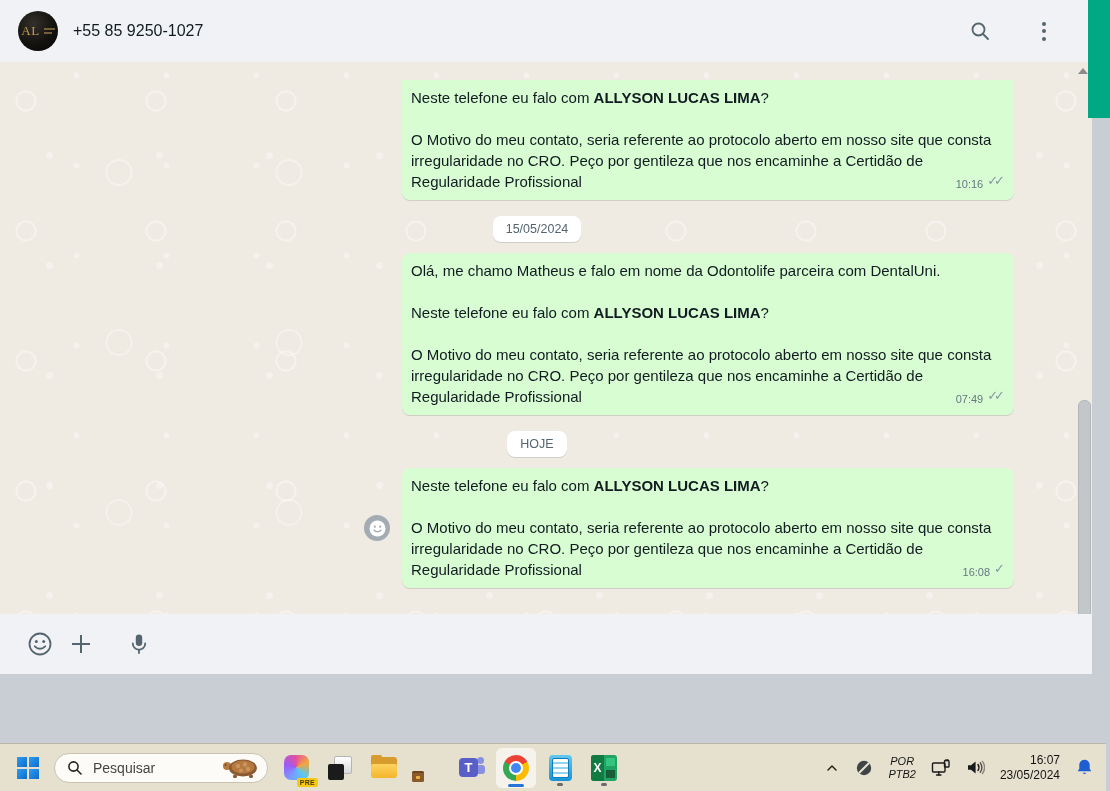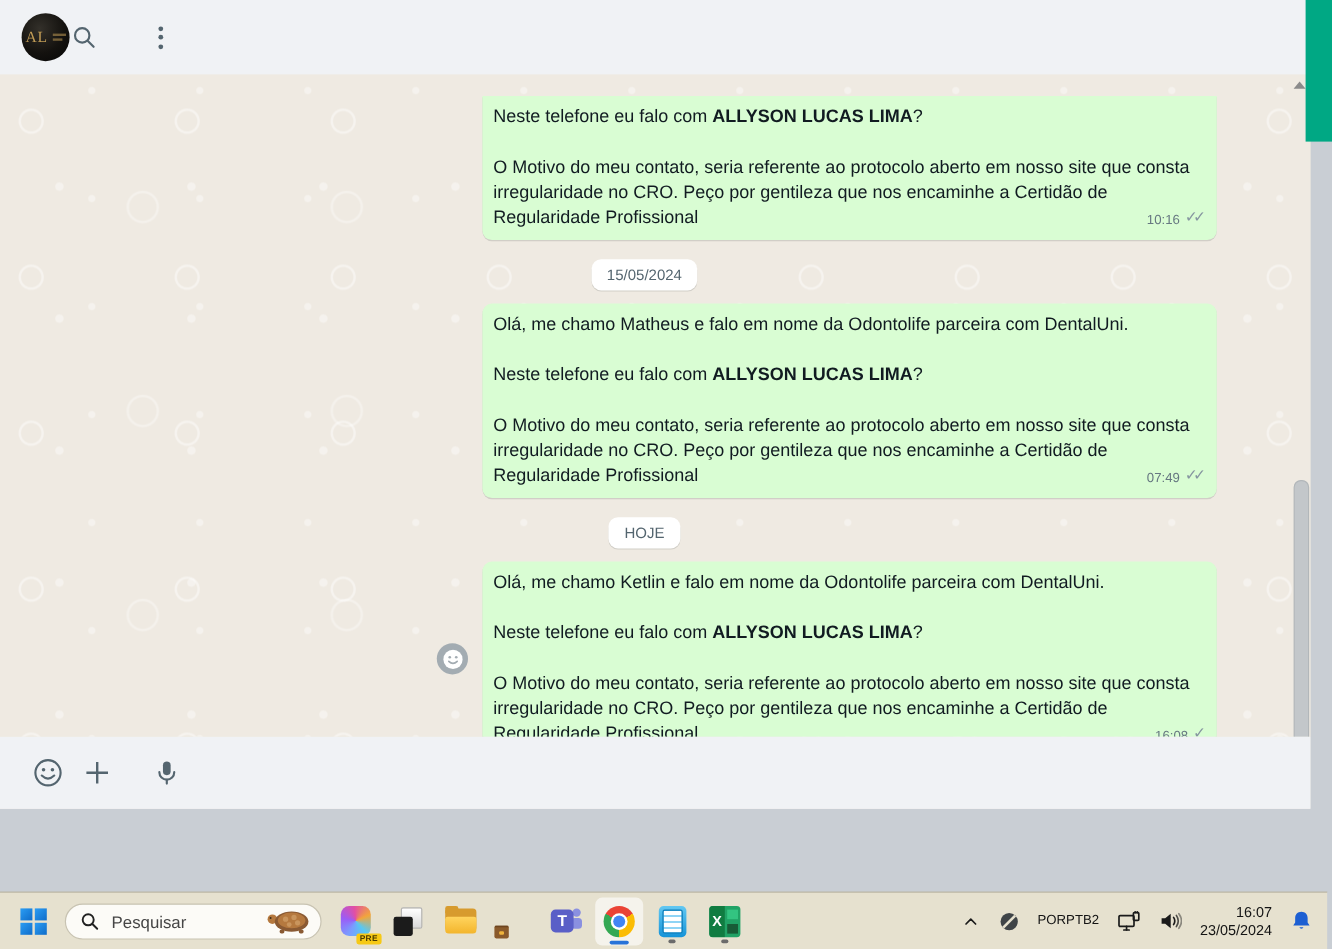--- a/index.html
+++ b/index.html
@@ -133,37 +133,38 @@
   .active-underline{position:absolute;bottom:1px;left:50%;transform:translateX(-50%);width:16px;height:3px;border-radius:2px;background:#2873d8;}
   .notepad{width:23px;height:26px;border-radius:4px;background:linear-gradient(180deg,#63c8f2,#1593d8);display:flex;align-items:center;justify-content:center;}
   .notepad .n-page{width:15px;height:18px;border-radius:2px;background:repeating-linear-gradient(#ffffff 0 3.5px,#8fd4f5 3.5px 5px);border:1px solid #0f7cb8;}
   .excel{position:relative;width:26px;height:26px;border-radius:3px;background:#21a366;overflow:hidden;}
   .excel .x-left{position:absolute;left:0;top:0;width:13px;height:26px;background:#107c41;display:flex;align-items:center;justify-content:center;color:#fff;font-weight:bold;font-size:12px;}
   .excel .x-cell1{position:absolute;right:2px;top:3px;width:9px;height:8px;background:#33c481;}
   .excel .x-cell2{position:absolute;right:2px;bottom:3px;width:9px;height:8px;background:#185c37;}
   .run-dot{position:absolute;bottom:2px;left:50%;transform:translateX(-50%);width:6px;height:3px;border-radius:2px;background:#6b6b6b;}
   .tb-right{margin-left:auto;display:flex;align-items:center;height:100%;padding-right:8px;gap:7px;}
   .tray-btn{display:flex;align-items:center;justify-content:center;padding:4px;border-radius:4px;cursor:pointer;}
-  .lang{display:flex;flex-direction:row;align-items:center;font-size:11px;line-height:13px;color:#141414;padding:0 4px;cursor:pointer;}
+  .lang{display:flex;flex-direction:column;align-items:center;font-size:11px;line-height:13px;color:#141414;padding:0 4px;cursor:pointer;font-style:italic;}
   .clock{display:flex;flex-direction:column;align-items:flex-end;font-size:12px;line-height:15px;color:#141414;padding:0 4px;cursor:pointer;}
   .icon-stroke{stroke:#1a1a1a;fill:none;stroke-width:1.4;stroke-linecap:round;stroke-linejoin:round;}
 </style>
 </head>
 <body>
 
 <div class="wa-window">
 
   <div class="wa-header">
     <div class="avatar">
       <span class="mono">AL</span>
       <span class="av-lines">
           <i></i>
           <i></i>
         </span>
     </div>
+    <div class="wa-title">+55 85 9250-1027</div>
     <div class="header-icons">
       <div class="hicon">
         <svg width="22" height="22" viewBox="0 0 22 22">
             <circle cx="9.5" cy="9.5" r="6" fill="none" stroke="#54656f" stroke-width="1.8"></circle>
             <line x1="14" y1="14" x2="19" y2="19" stroke="#54656f" stroke-width="1.8" stroke-linecap="round"></line>
           </svg>
       </div>
       <div class="hicon menu-dots">
           <i></i>
           <i></i>
@@ -200,21 +201,20 @@
 
       <div class="bubble">
         <div class="react-btn">
           <svg width="17" height="17" viewBox="0 0 17 17">
               <circle cx="8.5" cy="8.5" r="8" fill="#ffffff"></circle>
               <circle cx="5.8" cy="6.7" r="1.1" fill="#a3acb2"></circle>
               <circle cx="11.2" cy="6.7" r="1.1" fill="#a3acb2"></circle>
               <path d="M5 10.2 q3.5 3.2 7 0" stroke="#a3acb2" stroke-width="1.4" fill="none" stroke-linecap="round"></path>
             </svg>
         </div>
-        <p>Olá, me chamo Ketlin e falo em nome da Odontolife parceira com DentalUni.</p>
         <p><span>Neste telefone eu falo com </span><b>ALLYSON LUCAS LIMA</b><span>?</span></p>
         <p class="lastp">O Motivo do meu contato, seria referente ao protocolo aberto em nosso site que consta irregularidade no CRO. Peço por gentileza que nos encaminhe a Certidão de Regularidade Profissional</p>
         <div class="meta">
           <span class="time">16:08</span>
           <span class="ticks">✓</span>
         </div>
       </div>
 
     </div>
 

